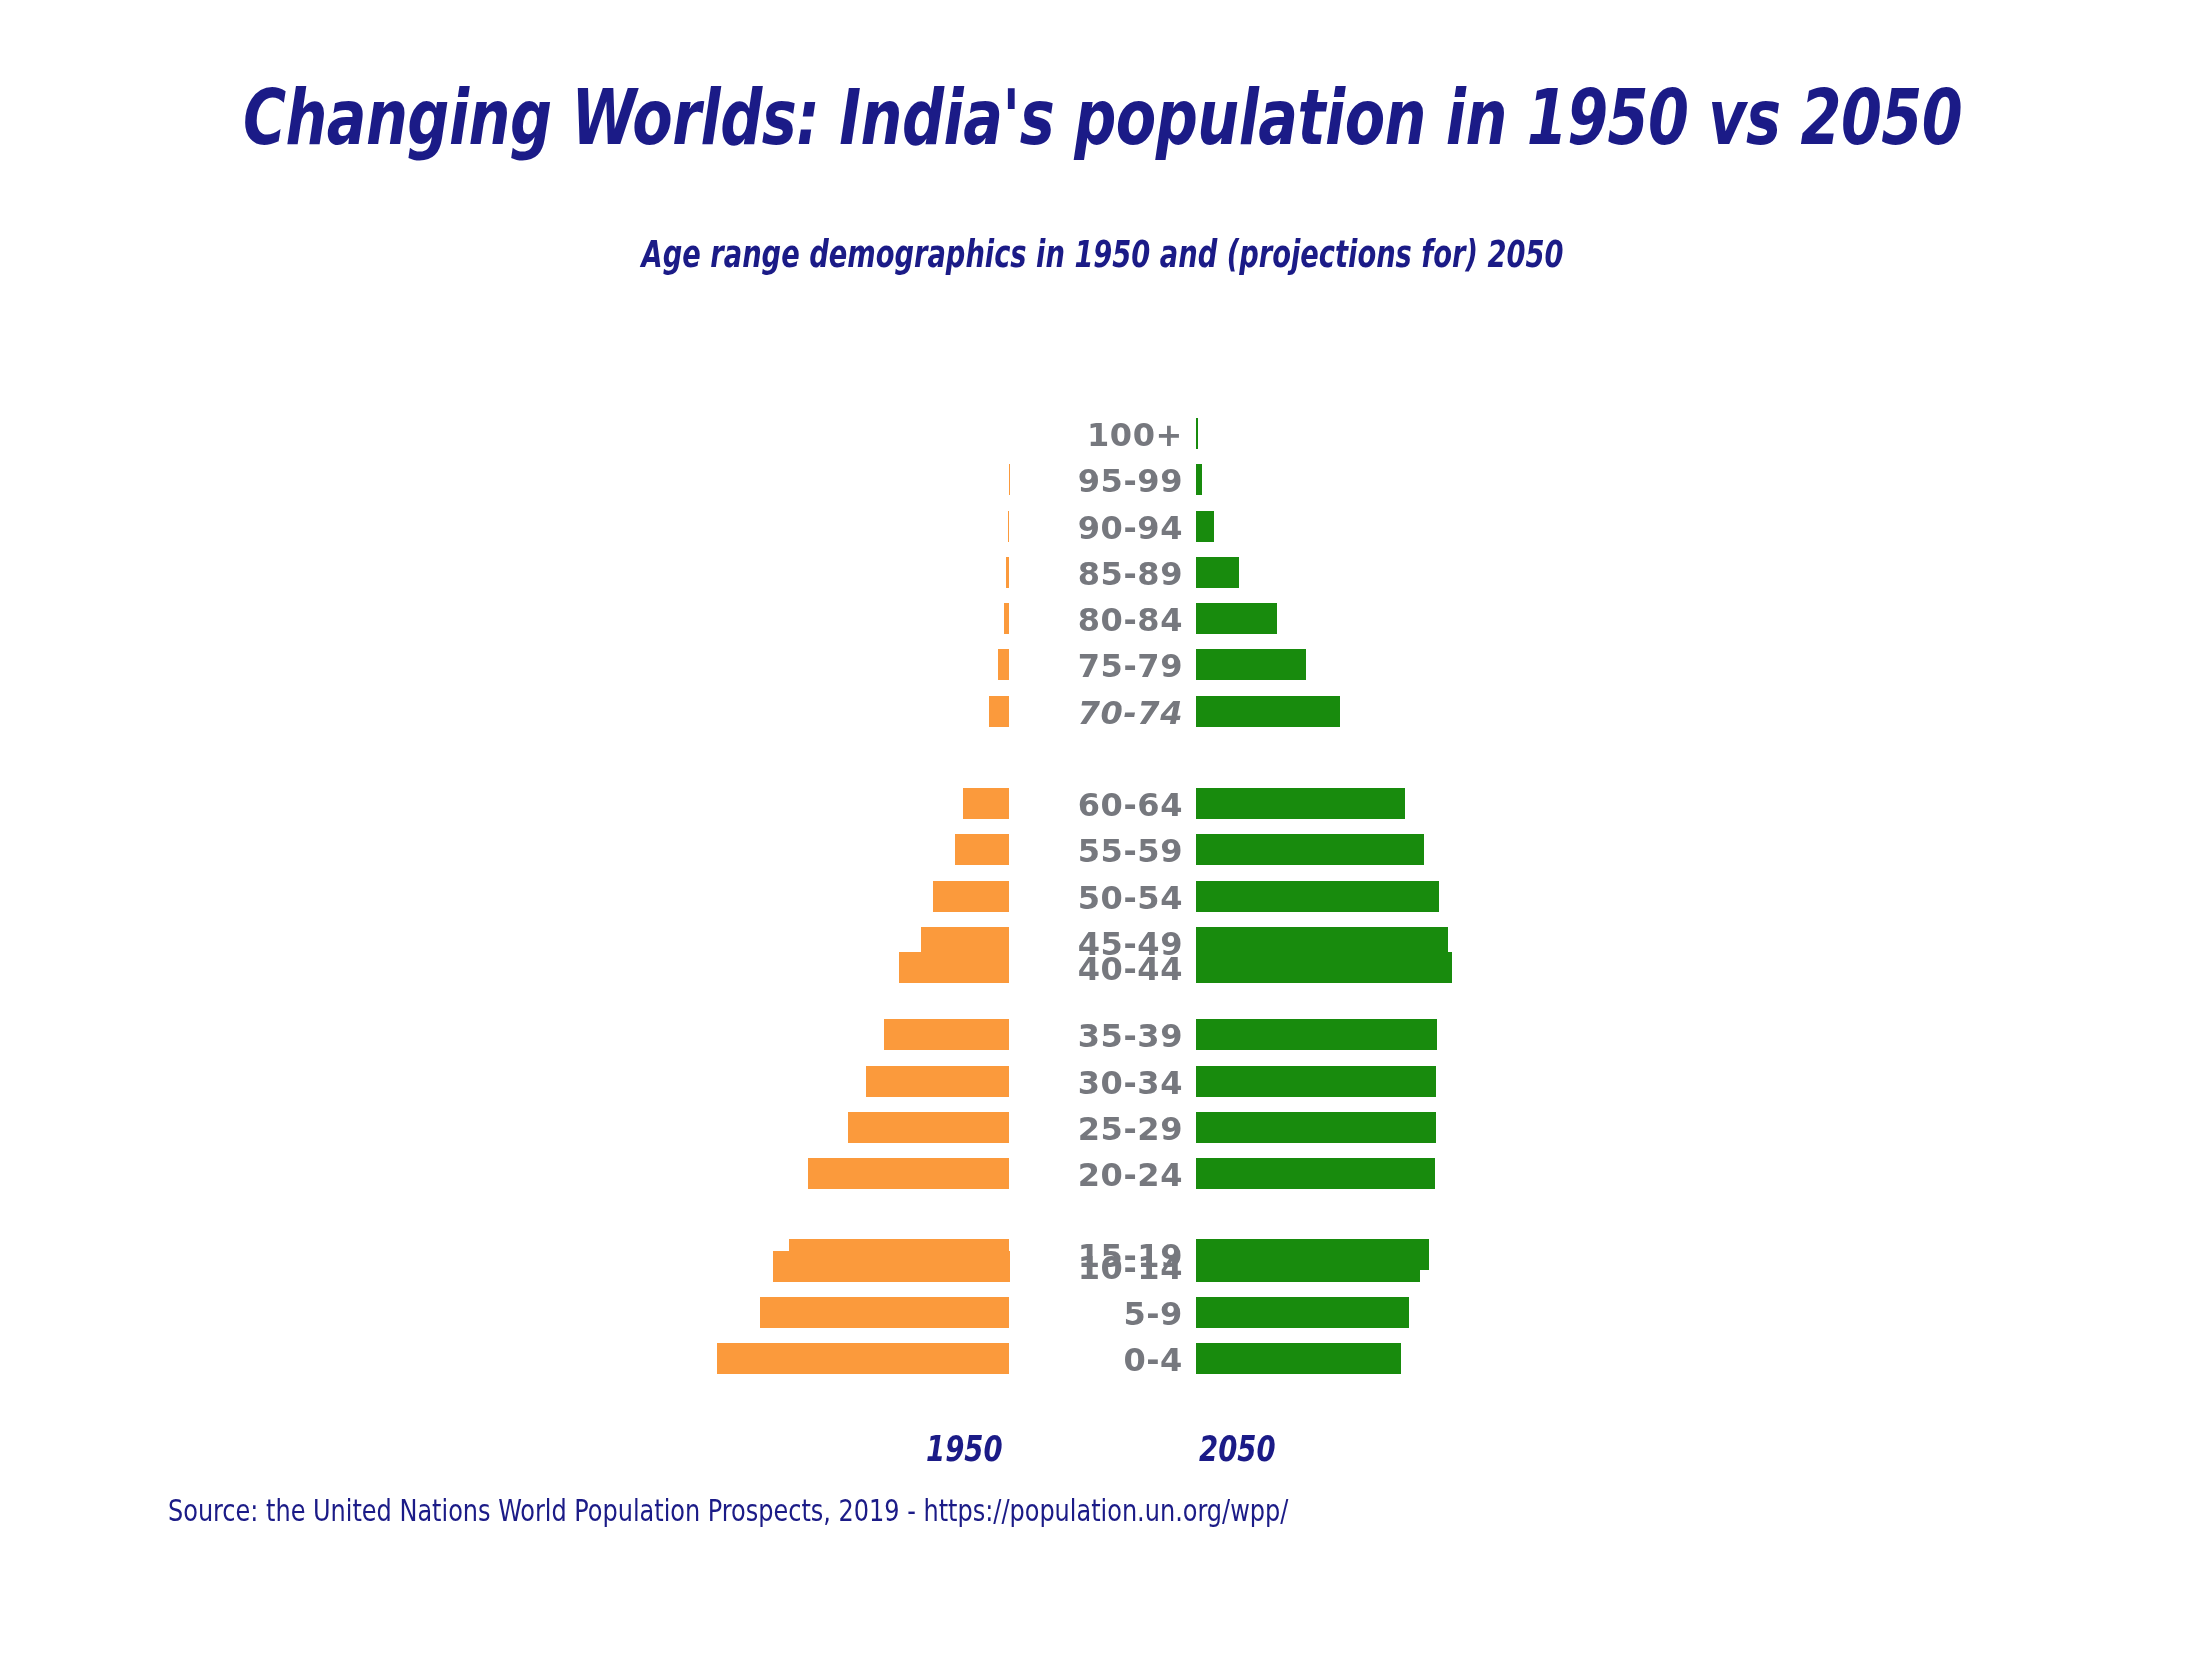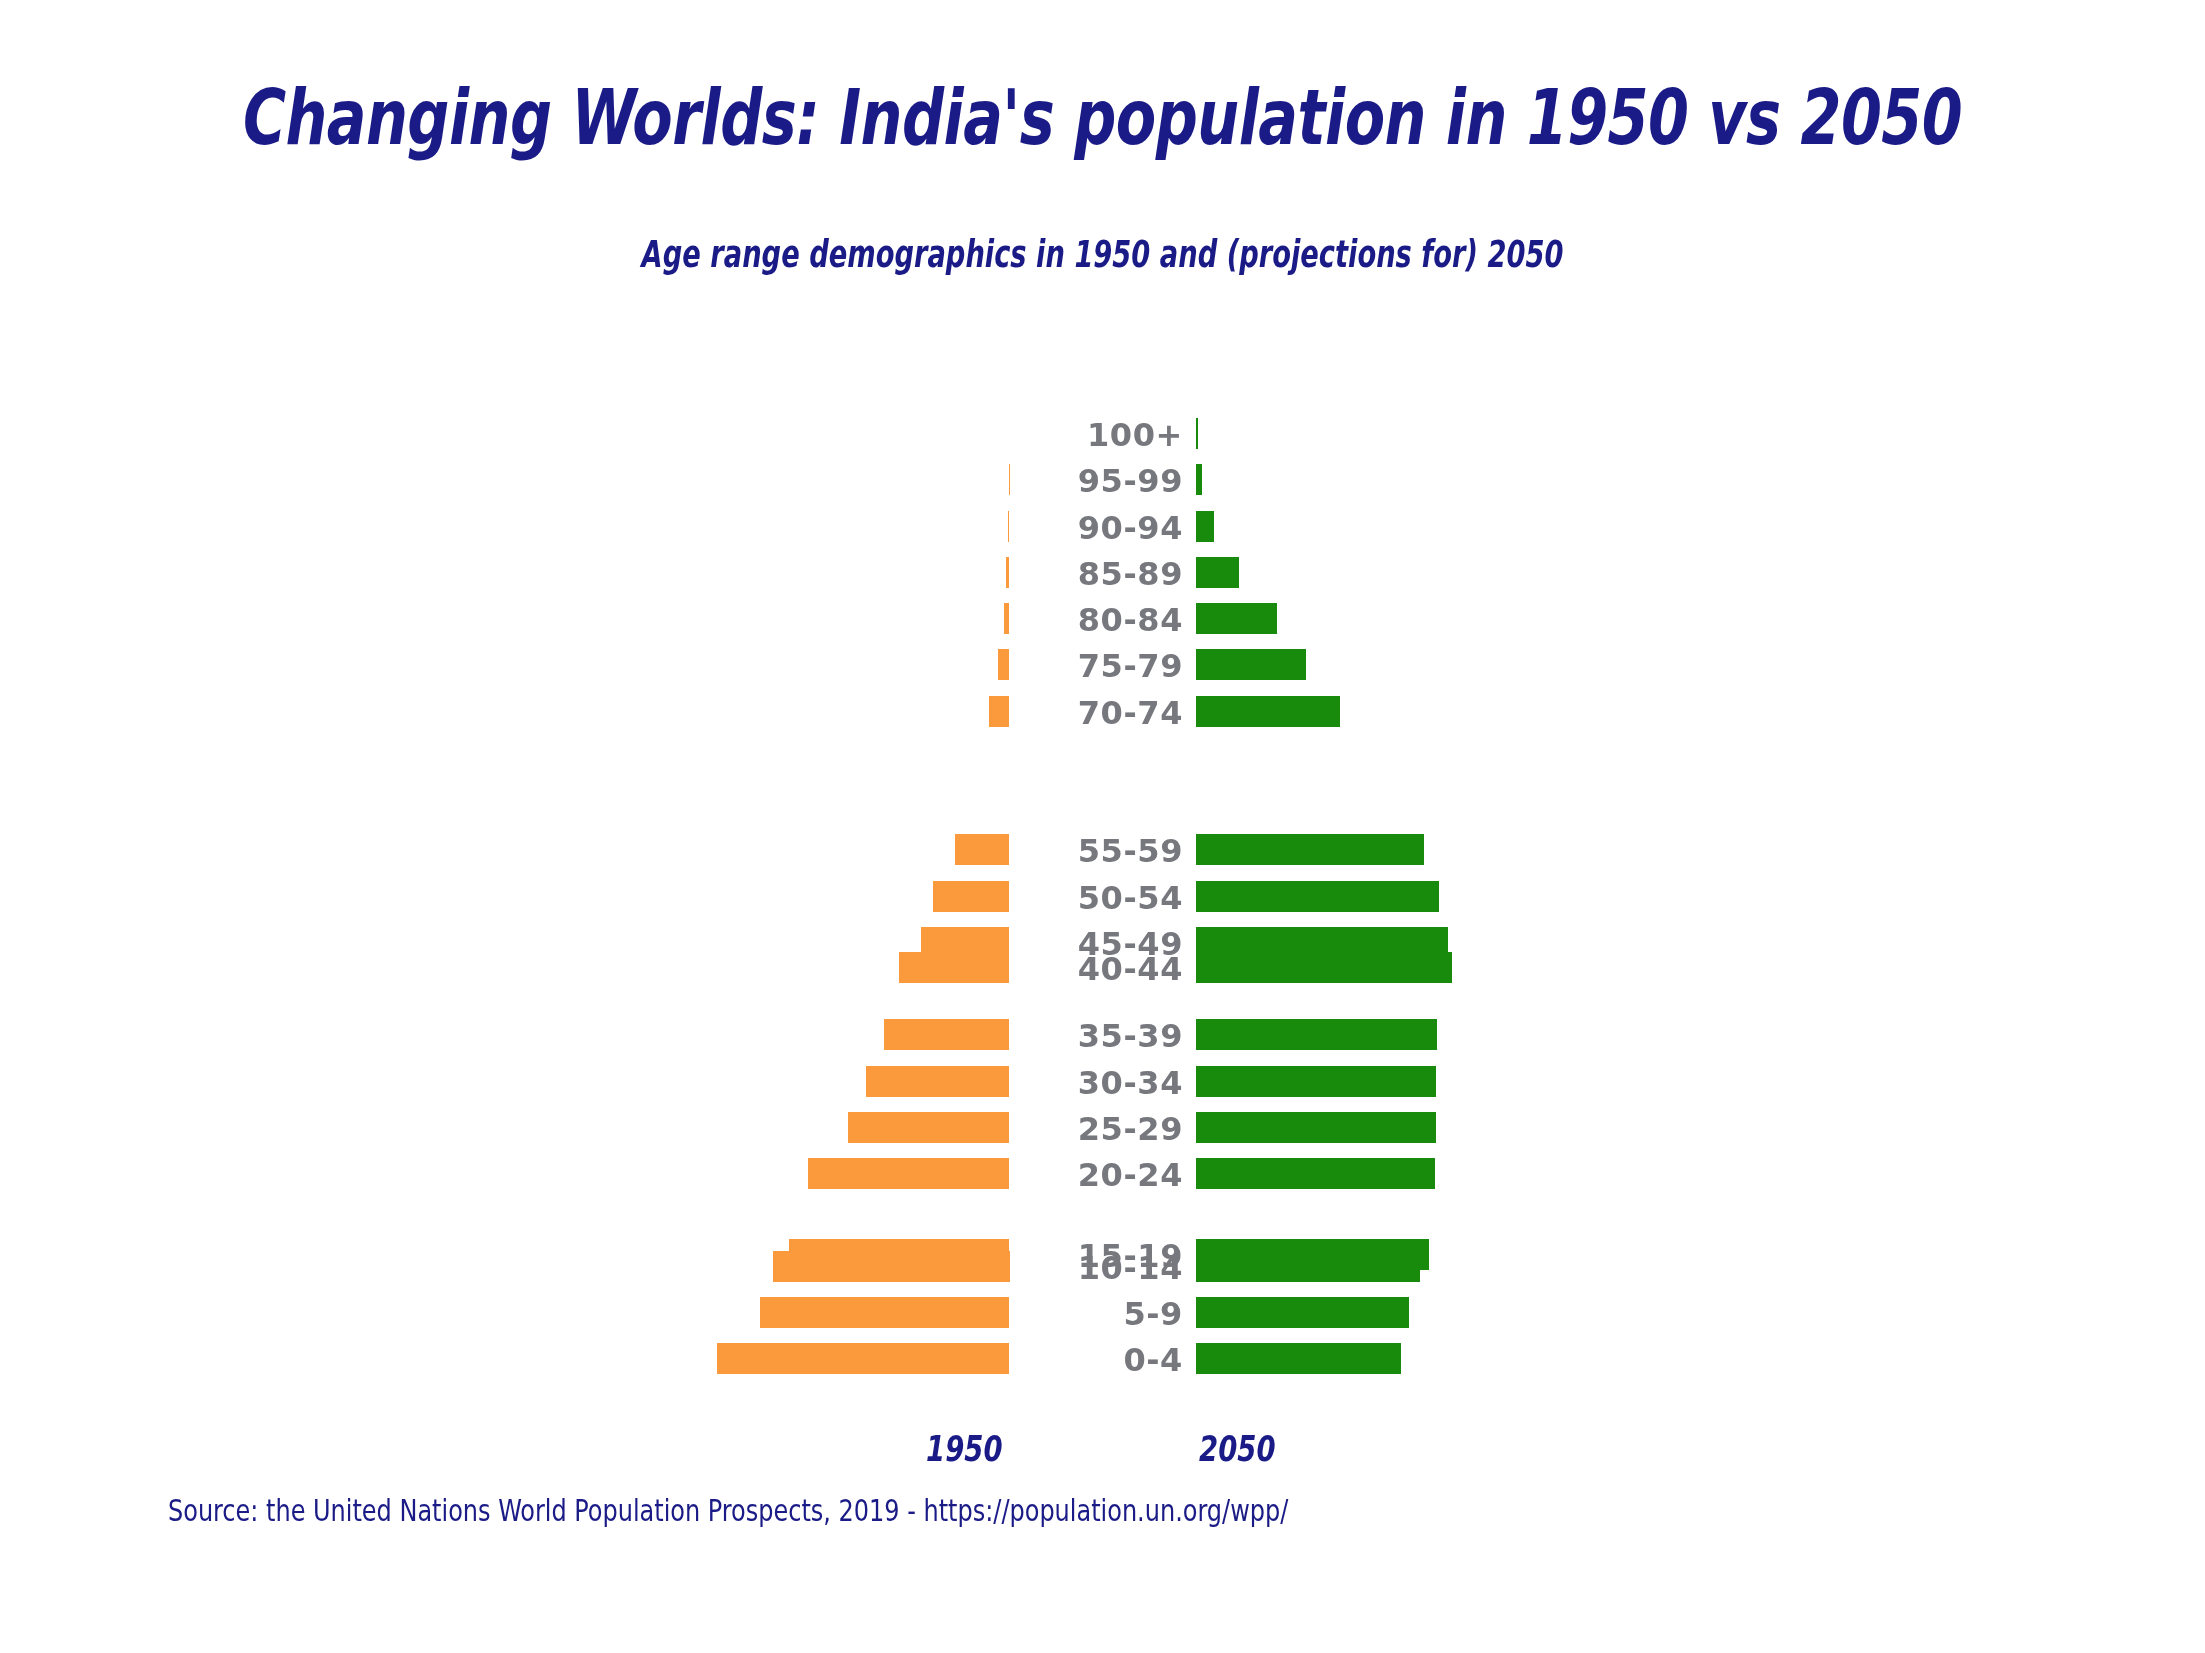--- a/index.html
+++ b/index.html
@@ -152,24 +152,29 @@
     <div class="row" style="top: 603px;">
       <div class="bar-left" style="width: 5.4px; left: 1004px; background: rgb(251, 154, 60);"></div>
       <div class="bar-right" style="width: 81px; left: 1196px; background: rgb(24, 139, 13);"></div>
       <div class="row-label">80-84</div>
     </div>
     <div class="row" style="top: 649px;">
       <div class="bar-left" style="width: 11px; left: 998px; background: rgb(251, 154, 60);"></div>
       <div class="bar-right" style="width: 110px; left: 1196px; background: rgb(24, 139, 13);"></div>
       <div class="row-label">75-79</div>
     </div>
-    <div class="row" style="top: 696px;">
+    <div class="row" style="top: 696px; font-style: italic;">
       <div class="bar-left" style="width: 19.7px; left: 989px; background: rgb(251, 154, 60);"></div>
       <div class="bar-right" style="width: 144px; left: 1196px; background: rgb(24, 139, 13);"></div>
       <div class="row-label">70-74</div>
+    </div>
+    <div class="row" style="top: 788px;">
+      <div class="bar-left" style="width: 46px; left: 963px; background: rgb(251, 154, 60);"></div>
+      <div class="bar-right" style="width: 209px; left: 1196px; background: rgb(24, 139, 13);"></div>
+      <div class="row-label">60-64</div>
     </div>
     <div class="row" style="top: 834px; padding-left: 8px;">
       <div class="bar-left" style="width: 54px; left: 955px; background: rgb(251, 154, 60);"></div>
       <div class="bar-right" style="width: 228px; left: 1196px; background: rgb(24, 139, 13);"></div>
       <div class="row-label">55-59</div>
     </div>
     <div class="row" style="top: 881px;">
       <div class="bar-left" style="width: 76px; left: 933px; background: rgb(251, 154, 60);"></div>
       <div class="bar-right" style="width: 243px; left: 1196px; background: rgb(24, 139, 13);"></div>
       <div class="row-label">50-54</div>

